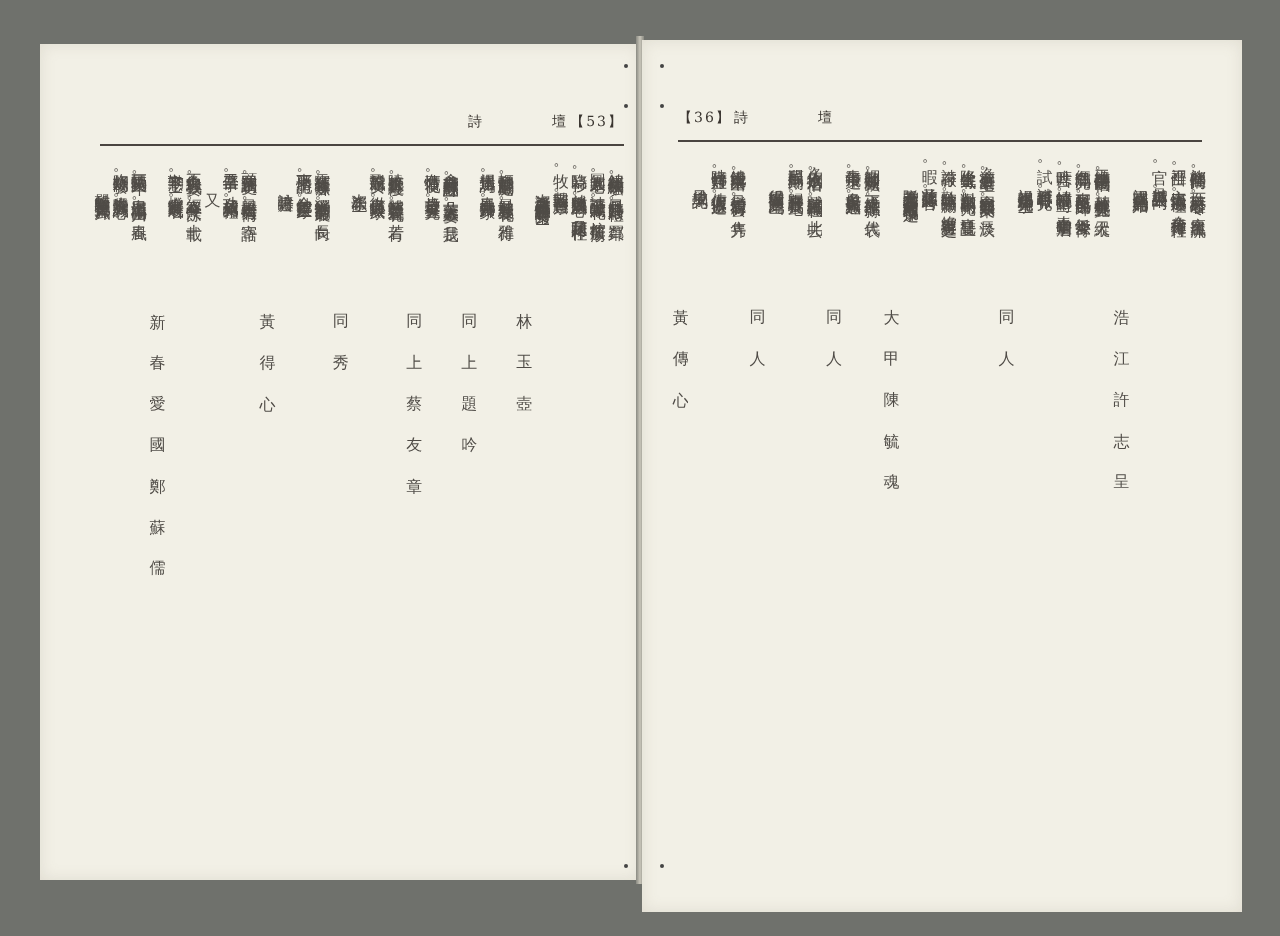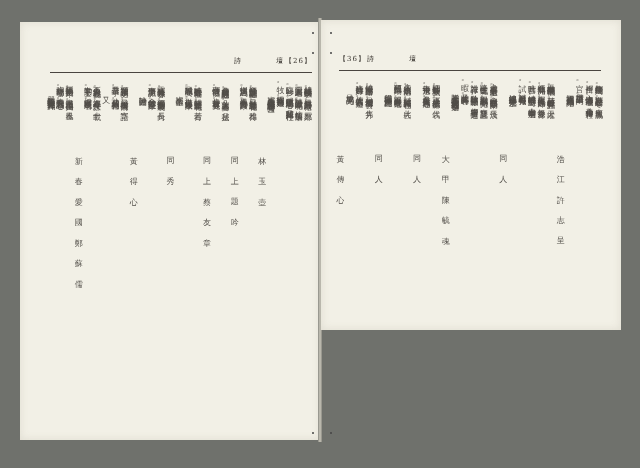--- a/index.html
+++ b/index.html
@@ -9,21 +9,21 @@
     font-family: "DejaVu Serif", "Liberation Serif", serif;
     position: relative;
   }
   .spread { position: absolute; left: 0; top: 0; width: 640px; height: 468px; }
   .page {
     position: absolute; top: 22px; height: 418px;
     background: #f2f0e6;
     box-shadow: inset 0 0 8px rgba(120,110,90,0.15);
   }
   .page.left { left: 20px; width: 300px; }
-  .page.right { left: 321px; width: 300px; top: 20px; height: 310px; text-decoration: underline; }
+  .page.right { left: 321px; width: 300px; top: 20px; height: 436px; text-decoration: underline; }
   .spine {
     position: absolute; left: 318px; top: 18px; width: 4px; height: 424px;
     background: linear-gradient(90deg, #8a8a82, #c9c6ba, #8a8a82);
   }
   .header {
     position: absolute; top: 34px; height: 14px;
     font-size: 7px; color: #3a3530; letter-spacing: 1px;
   }
   .page.left .header { left: 30px; width: 262px; }
   .page.right .header { left: 18px; width: 262px; }
@@ -60,21 +60,21 @@
   .dot { position: absolute; width: 2px; height: 2px; background: #444; border-radius: 1px; }
 </style>
 </head>
 <body>
 
 <div class="spread">
   <div class="page left">
     <div class="header">
       <span class="title-a">詩</span>
       <span class="title-b">壇</span>
-      <span class="pageno">【26】</span>
+      <span class="pageno">【53】</span>
       <div class="rule"></div>
     </div>
     <div class="body" id="left-body">
         <div class="col">錦繡新裁快學騷。風月雙清好眼禮。買鄰</div>
         <div class="col">圖知人墓老。詩詩至愛臘湖花。榕前簇蕩</div>
         <div class="col">臨時衫。就後獵堅願國心。我是阿頭作杜</div>
         <div class="col">牧。數場回首意難禁。</div>
         <div class="col indent poem-title">次韻希生君春日感懷詩寄阿秀女士</div>
         <div class="col author">林 玉 壺</div>
         <div class="col">輕舟體態翩翩處。晨裝愁鬢理裊花。雅得</div>

